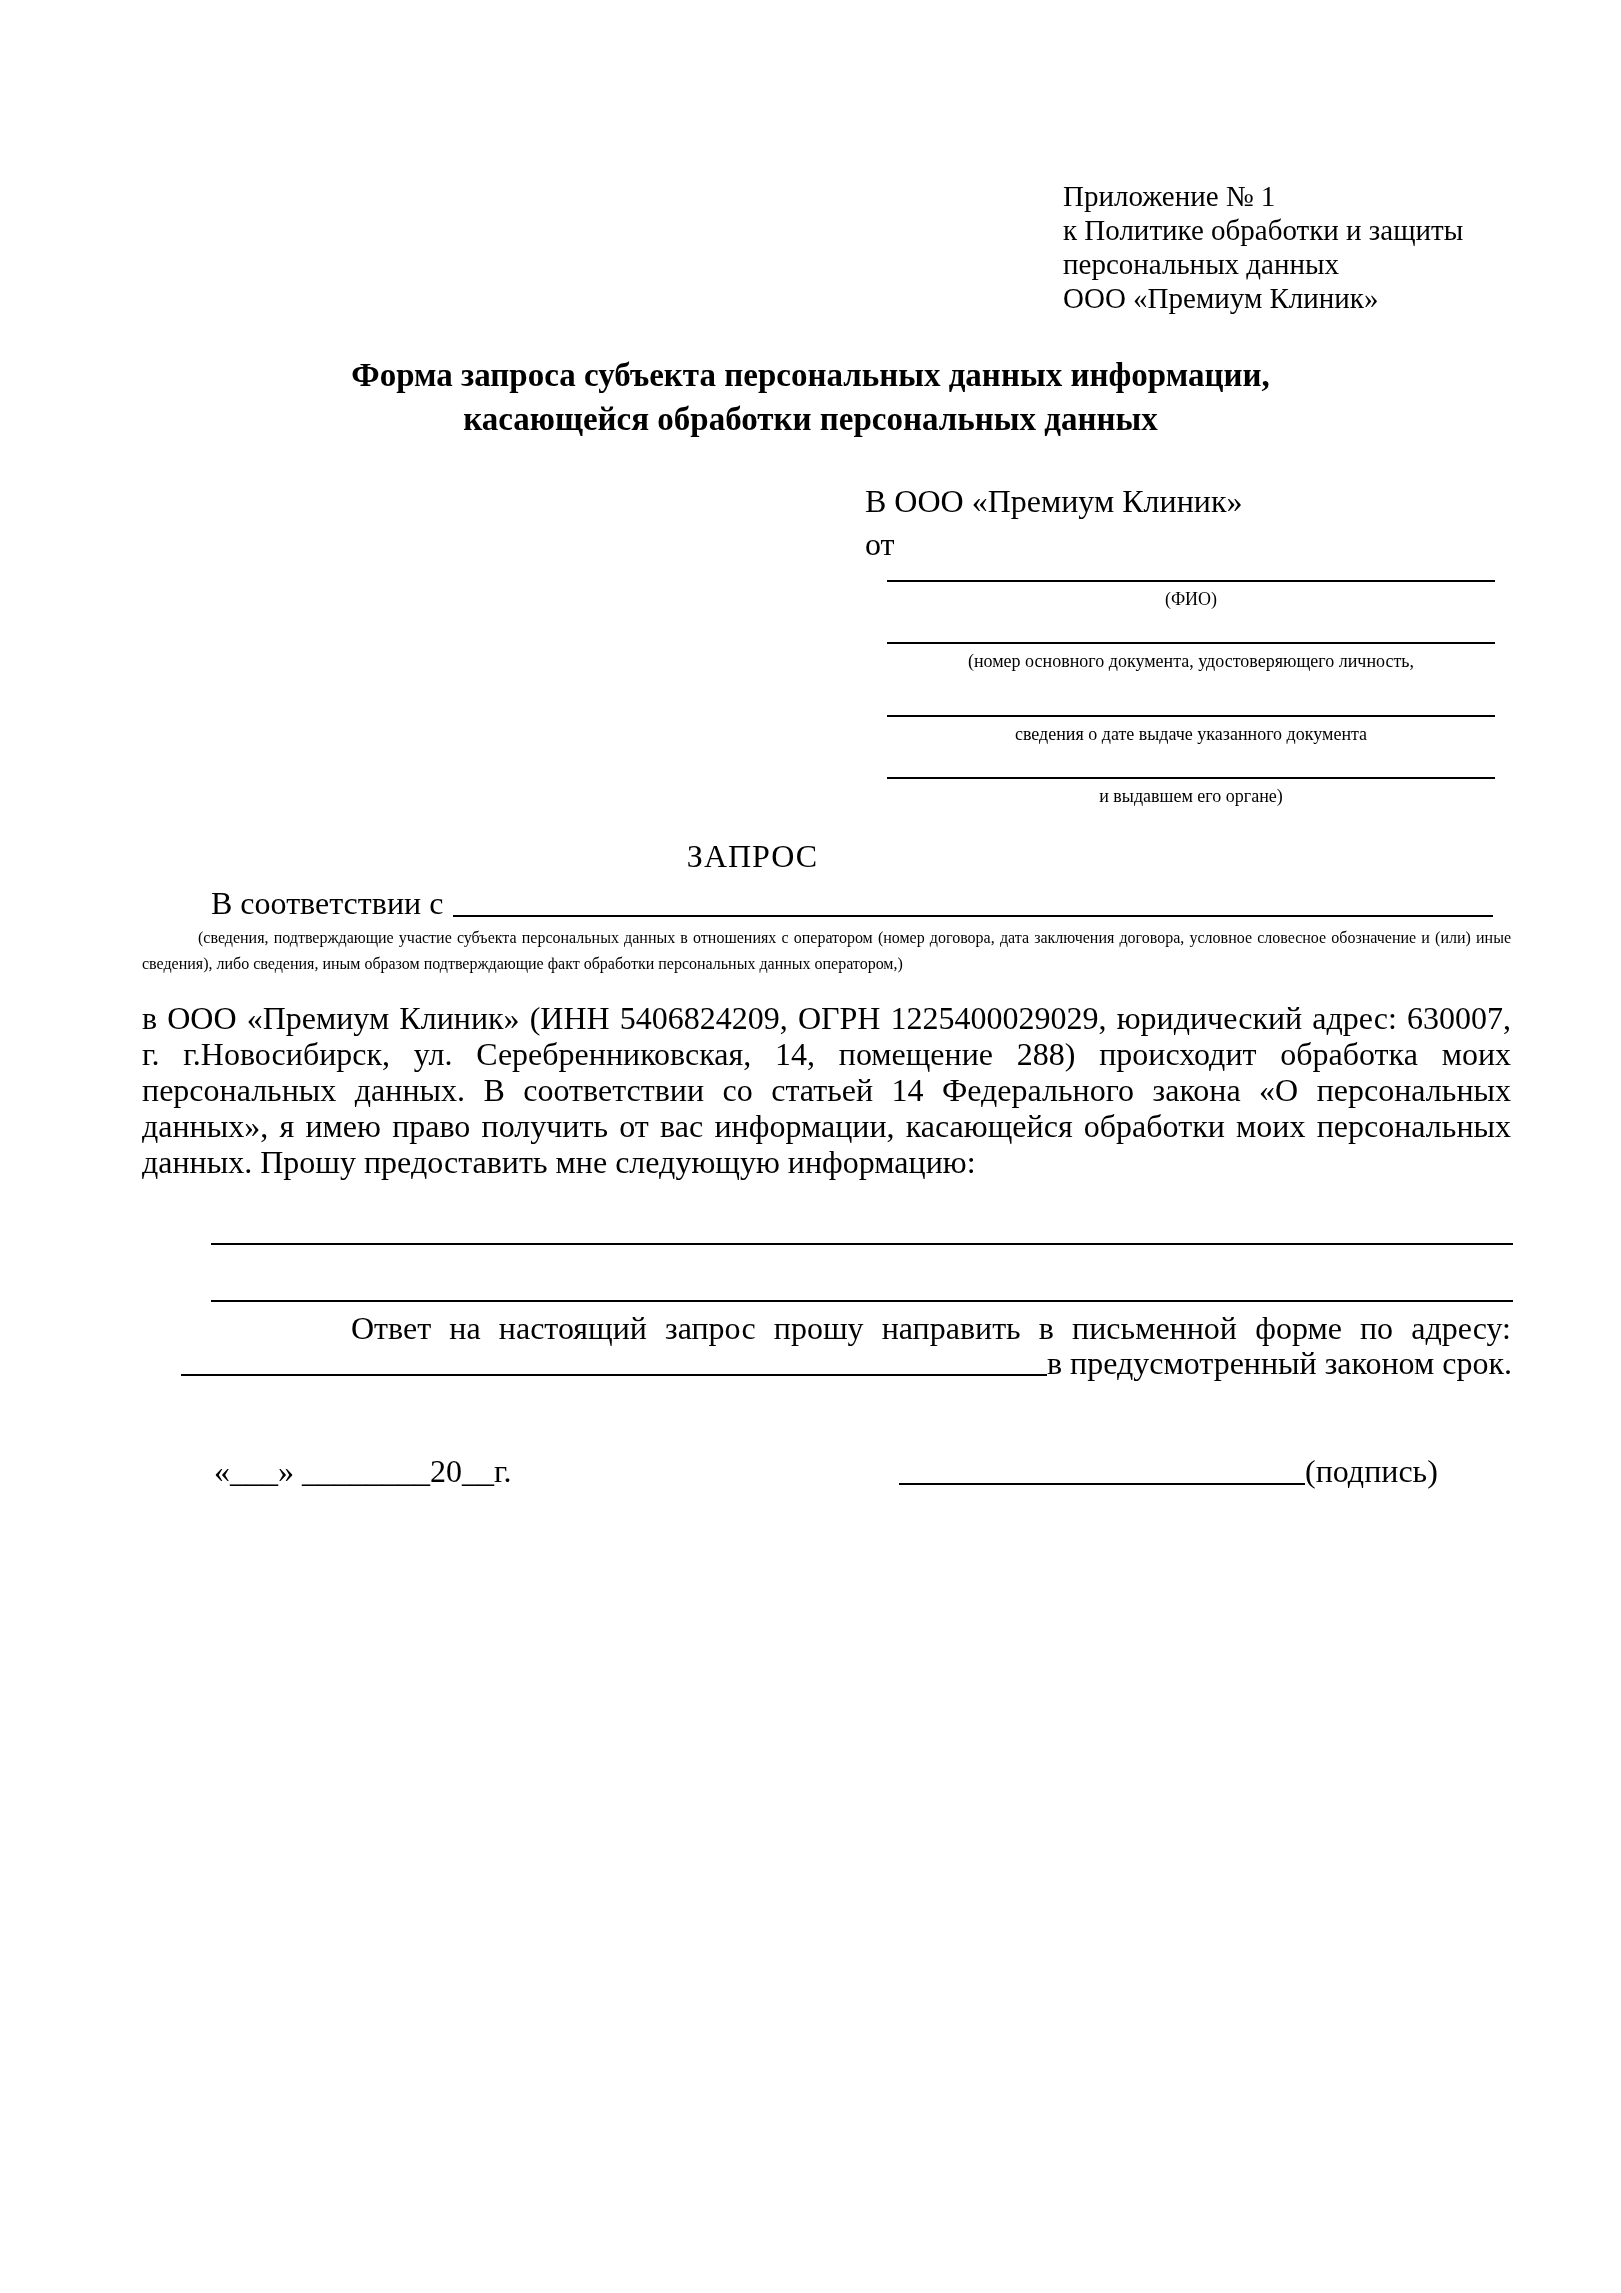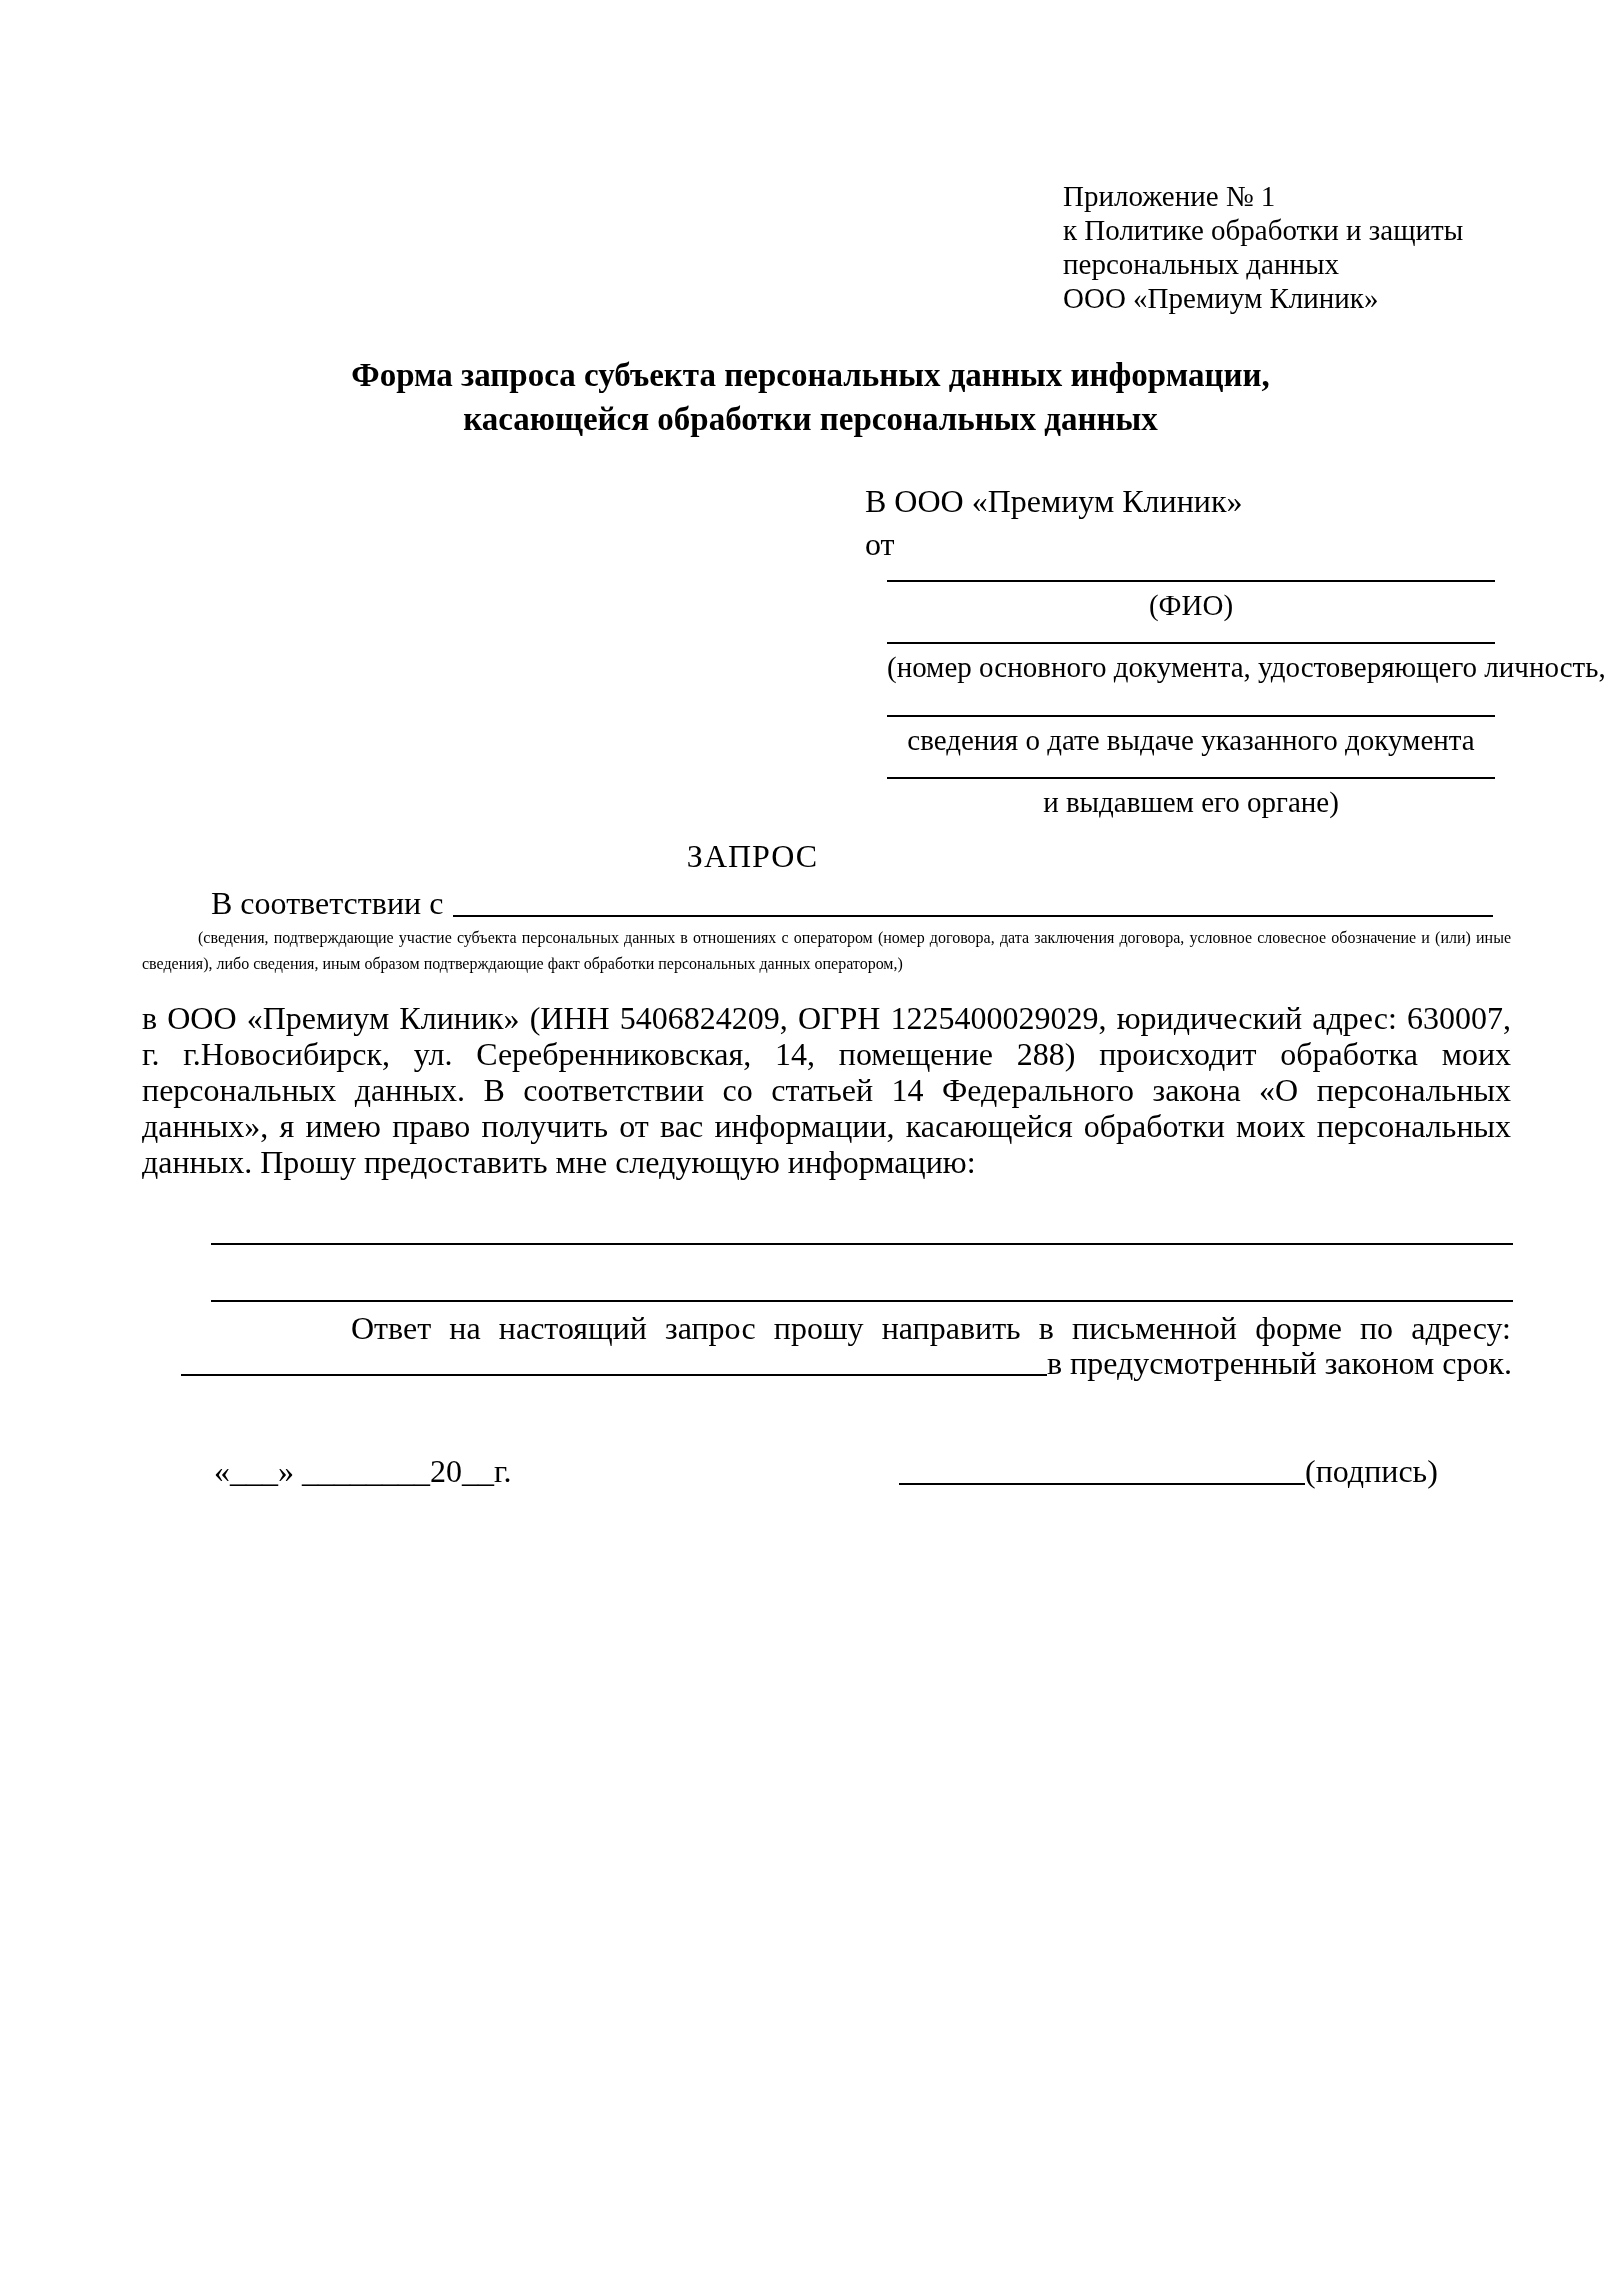--- a/index.html
+++ b/index.html
@@ -24,21 +24,21 @@
     left:0;top:353px;width:1621px;
     text-align:center;font-weight:bold;font-size:33px;line-height:44px;
   }
   .doc-title .inner{display:inline-block;max-width:1098px;}
 
   
   .addr-to{left:865px;top:484px;white-space:nowrap;}
   .addr-from{left:865px;top:527px;white-space:nowrap;}
   .field{left:887px;width:608px;}
   .field .rule{border-bottom:2.9px solid #000;height:0;}
-  .field .cap{text-align:center;font-size:29px;line-height:27.4px;padding-top:10px;white-space:nowrap;}
+  .field .cap{text-align:center;font-size:18px;line-height:27.4px;padding-top:4px;white-space:nowrap;}
   .f1{top:580px;} .f2{top:642px;} .f3{top:715px;} .f4{top:777px;font-family:Liberation Serif, serif;}
 
   
   .req-heading{left:0;top:839px;width:1505px;text-align:center;letter-spacing:1px;}
 
   
   .accordance{left:211px;top:886px;width:1282px;display:flex;align-items:flex-end;}
   .accordance .lbl{white-space:nowrap;padding-right:9.8px;}
   .accordance .fill{flex:1;border-bottom:2.9px solid #000;margin-bottom:4.9px;}
 

